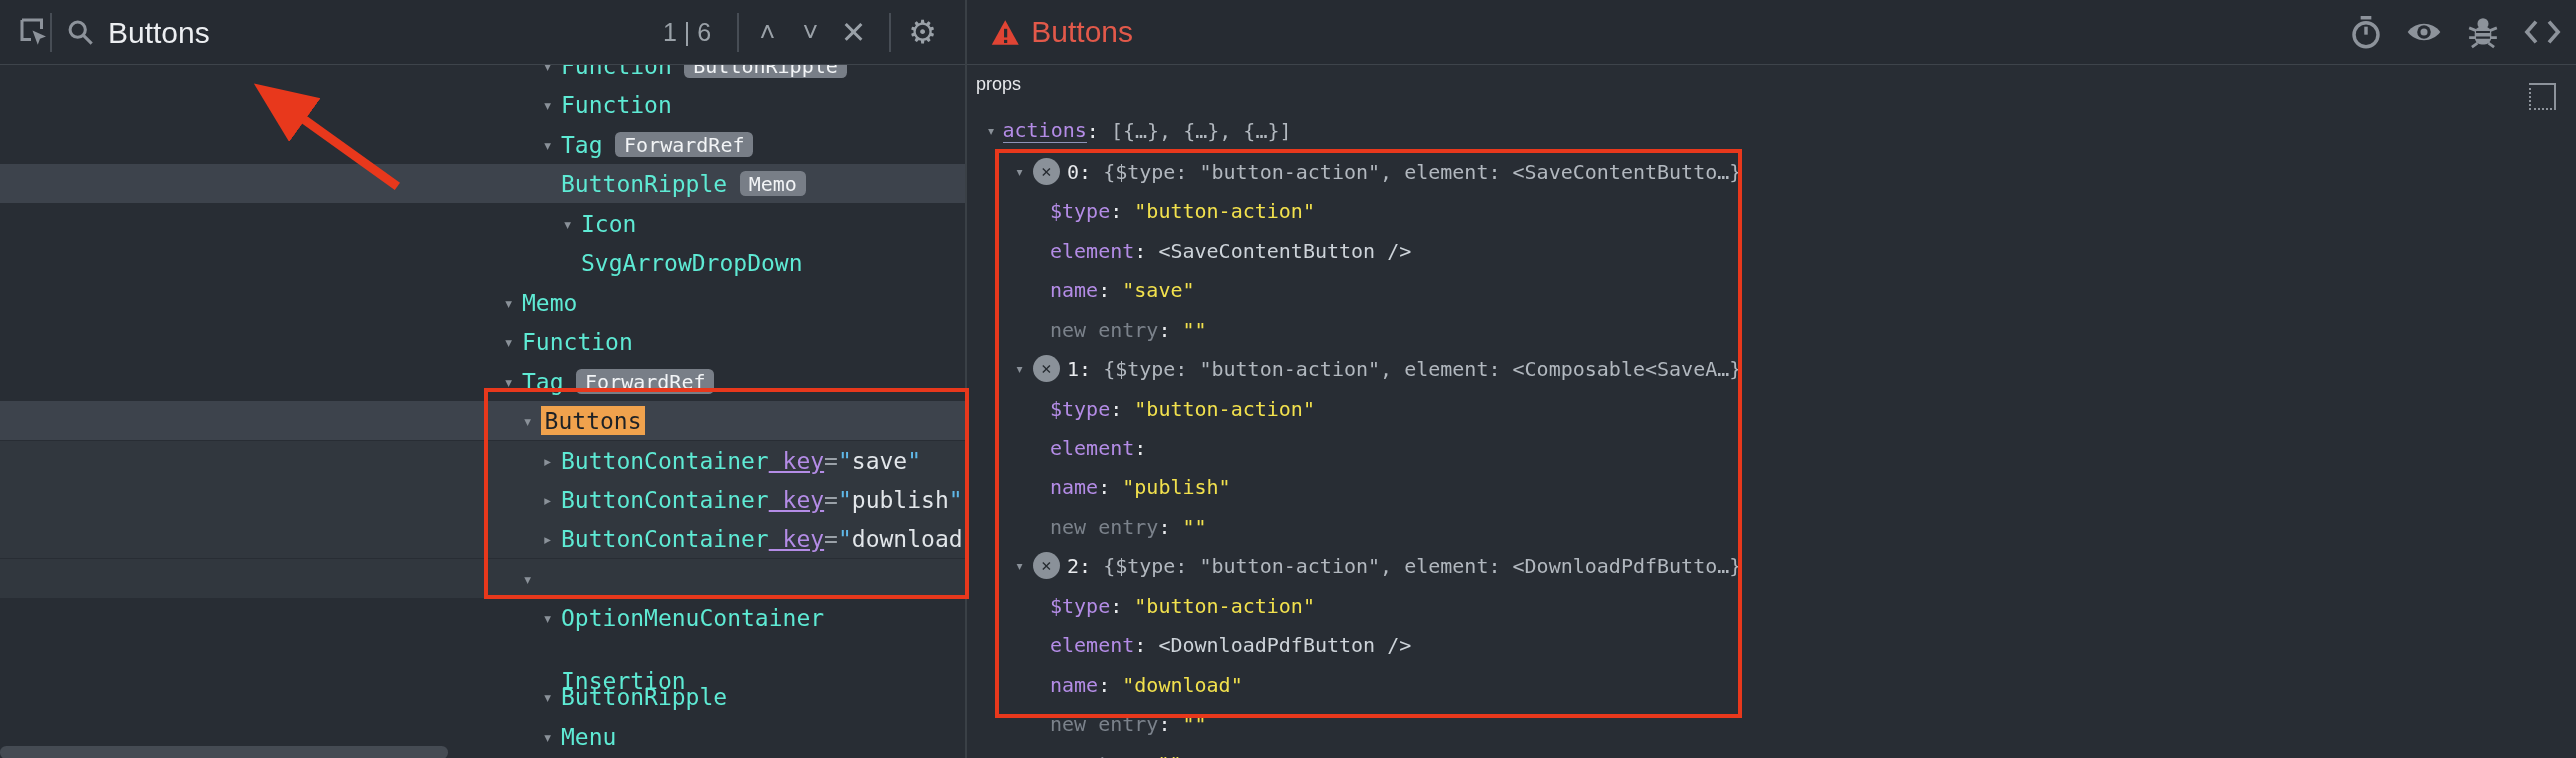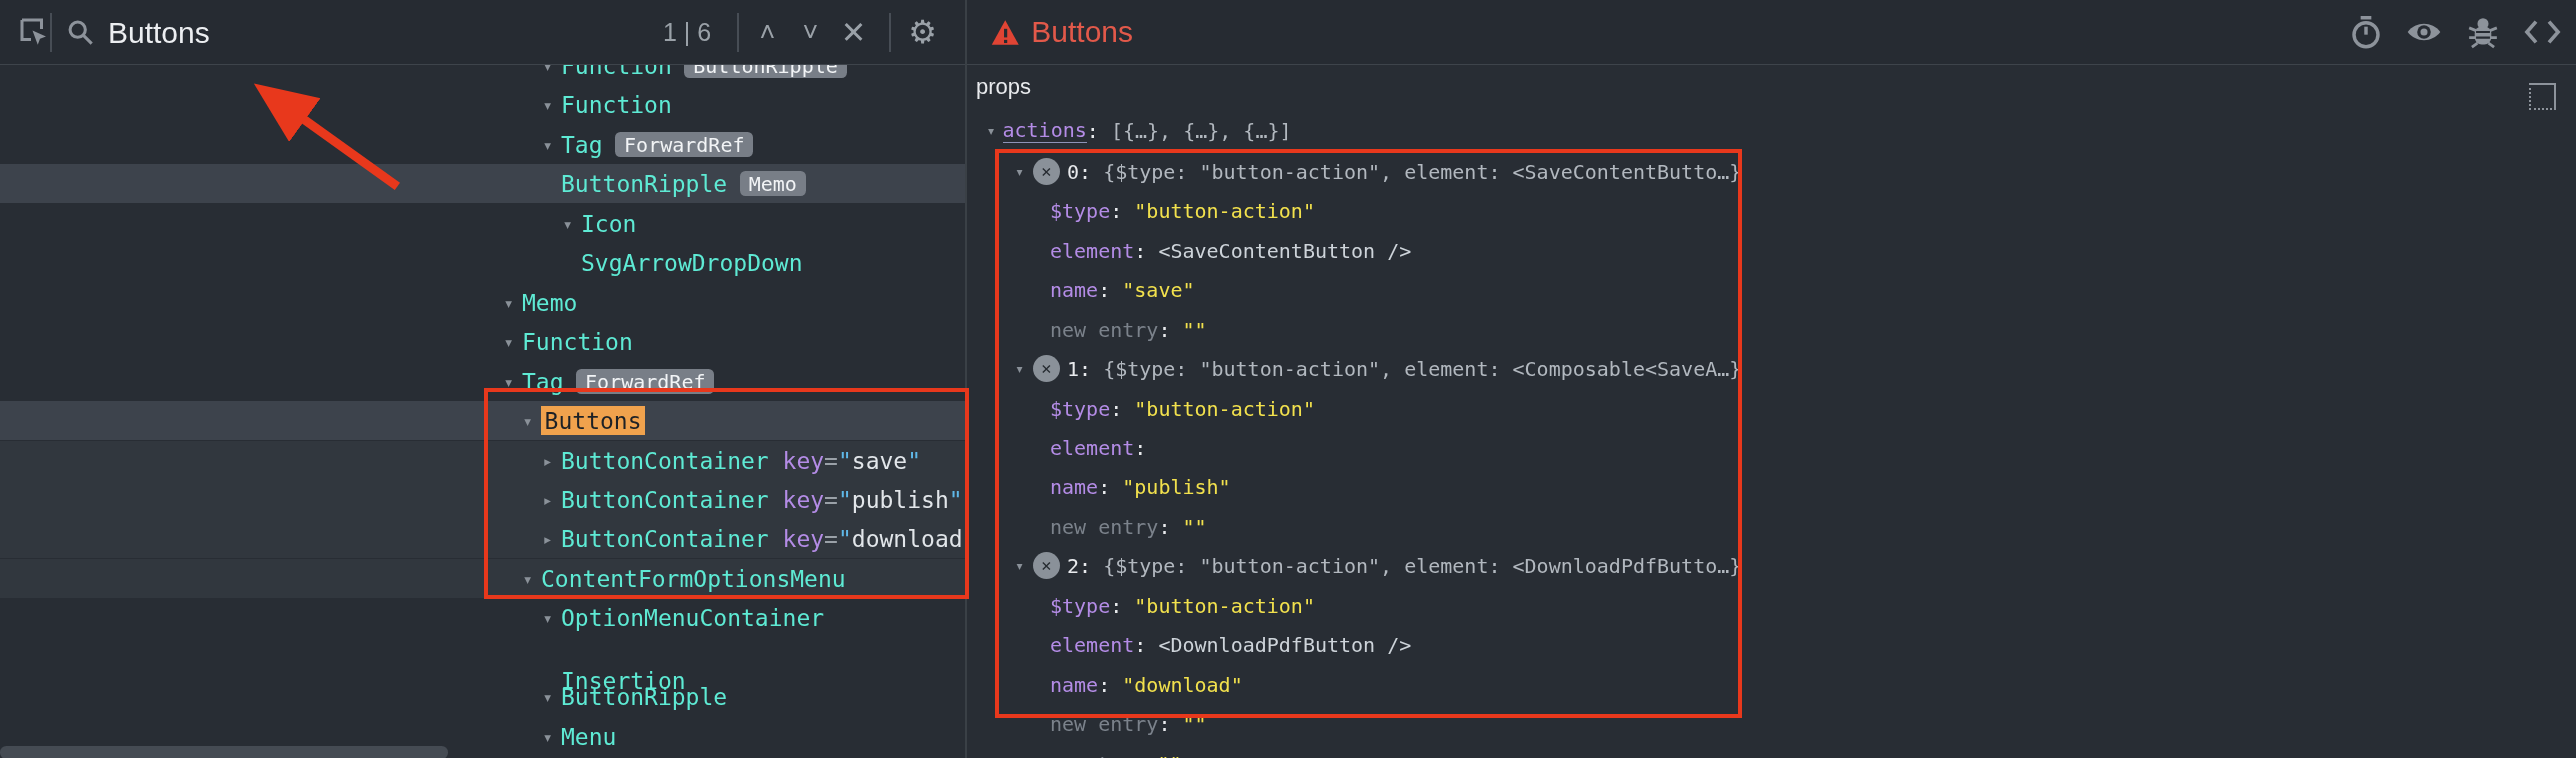--- a/index.html
+++ b/index.html
@@ -26,26 +26,26 @@
   .tree{position:absolute;left:0;top:65px;width:965px;height:693px;overflow:hidden;
         font-family:"DejaVu Sans Mono","Liberation Mono",monospace;font-size:23px;}
   .trow{position:absolute;left:0;width:965px;height:39px;display:flex;align-items:center;white-space:pre;}
   .trow.selected{background:#3d434c;}
   .trow.band{background:#31373e;}
   .arrow{display:inline-block;width:27px;text-align:center;color:#8a9199;font-size:17px;flex:none;}
   .cname{color:#5eead4;}
   .cname.hl{background:#f0a24d;color:#1d2126;padding:1.8px 3.6px;}
   .kbadge{display:inline-block;background:#787e87;color:#f2f4f6;border-radius:5.4px;
           padding:0.9px 9px;margin-left:12.5px;font-size:20px;}
-  .kw{color:#b48ce6;}  .keq{color:#9aa1a8;}  .kq{color:#5fb8e8;}  .kv{color:#e2e6ea;}
+  .kw{color:#b48ce6;text-decoration:underline;}  .keq{color:#9aa1a8;}  .kq{color:#5fb8e8;}  .kv{color:#e2e6ea;}
   
   .props{position:absolute;left:967px;top:65px;width:1609px;height:693px;overflow:hidden;
          font-family:"DejaVu Sans Mono","Liberation Mono",monospace;font-size:20px;}
   .props-title{position:absolute;left:9px;top:9px;font-family:"Liberation Sans",sans-serif;
-         font-size:22px;color:#e8eaed;}
+         font-size:18px;color:#e8eaed;}
   .prow{position:absolute;height:39px;display:flex;align-items:center;white-space:pre;}
   .parr{display:inline-block;width:23px;text-align:center;color:#8a9199;font-size:15.2px;flex:none;}
   .xbadge{display:inline-block;width:27px;height:27px;border-radius:50%;background:#8a9199;color:#262b31;
           text-align:center;line-height:27px;font-size:17px;font-weight:bold;margin:0 7.2px 0 1.8px;flex:none;}
   .t-key{color:#b48ce6;} .t-keyu{color:#b48ce6;border-bottom:1.8px solid #8d93b8;}
   .t-wh{color:#e8eaed;} .t-gray{color:#b2b8bf;} .t-yel{color:#f2e14d;}
   .t-elem{color:#ced4da;} .t-dim{color:#7b828b;}
   .corner-ic{position:absolute;right:20px;top:18px;width:23px;height:23px;
          border-top:2.7px solid #8d939b;border-right:2.7px solid #8d939b;
          border-left:2.7px dotted #8d939b;border-bottom:2.7px dotted #8d939b;}
@@ -119,21 +119,21 @@
       <div class="trow selected" style="top: 99px; padding-left: 534px;"><span class="arrow"></span><span class="cname">ButtonRipple</span><span class="kbadge">Memo</span></div>
       <div class="trow" style="top: 139px; padding-left: 554px;"><span class="arrow">▾</span><span class="cname">Icon</span></div>
       <div class="trow" style="top: 178px; padding-left: 554px;"><span class="arrow"></span><span class="cname">SvgArrowDropDown</span></div>
       <div class="trow" style="top: 218px; padding-left: 495px;"><span class="arrow">▾</span><span class="cname">Memo</span></div>
       <div class="trow" style="top: 257px; padding-left: 495px;"><span class="arrow">▾</span><span class="cname">Function</span></div>
       <div class="trow" style="top: 297px; padding-left: 495px;"><span class="arrow">▾</span><span class="cname">Tag</span><span class="kbadge">ForwardRef</span></div>
       <div class="trow selected" style="top: 336px; padding-left: 514px;"><span class="arrow">▾</span><span class="cname hl">Buttons</span></div>
       <div class="trow band" style="top: 376px; padding-left: 534px;"><span class="arrow">▸</span><span class="cname">ButtonContainer</span><span class="kw"> key</span><span class="keq">=</span><span class="kq">"</span><span class="kv">save</span><span class="kq">"</span></div>
       <div class="trow band" style="top: 415px; padding-left: 534px;"><span class="arrow">▸</span><span class="cname">ButtonContainer</span><span class="kw"> key</span><span class="keq">=</span><span class="kq">"</span><span class="kv">publish</span><span class="kq">"</span></div>
       <div class="trow band" style="top: 454px; padding-left: 534px;"><span class="arrow">▸</span><span class="cname">ButtonContainer</span><span class="kw"> key</span><span class="keq">=</span><span class="kq">"</span><span class="kv">download</span></div>
-      <div class="trow band" style="top: 494px; padding-left: 514px;"><span class="arrow">▾</span><span class="cname">ContentFormOptionsMenu</span></div>
+      <div class="trow band" style="top: 494px; padding-left: 514px;"><span class="arrow">▾</span></div>
       <div class="trow" style="top: 533px; padding-left: 534px;"><span class="arrow">▾</span><span class="cname">OptionMenuContainer</span></div>
       <div class="trow" style="top: 596px; padding-left: 534px; text-align: center;"><span class="arrow"></span><span class="cname">Insertion</span></div>
       <div class="trow" style="top: 612px; padding-left: 534px;"><span class="arrow">▾</span><span class="cname">ButtonRipple</span></div>
       <div class="trow" style="top: 652px; padding-left: 534px;"><span class="arrow">▾</span><span class="cname">Menu</span></div>
     </div>
   <div class="hscroll"></div>
 
   <div class="divider"></div>
 
   <div class="props">

